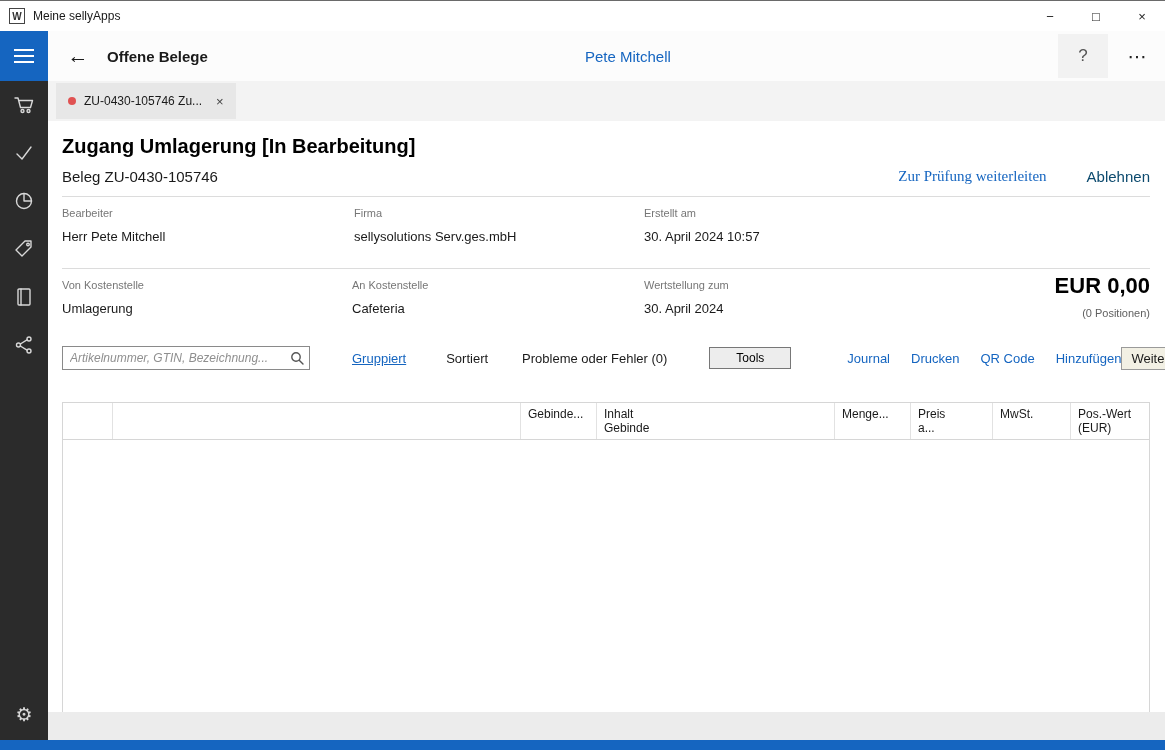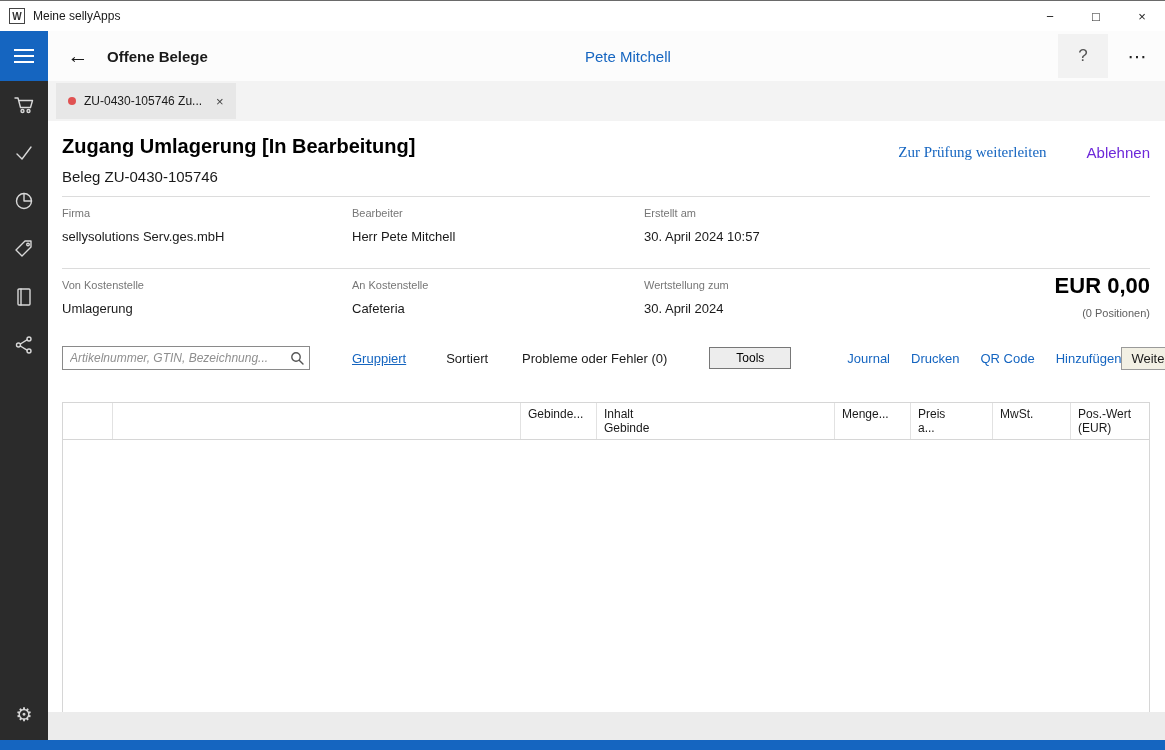--- a/index.html
+++ b/index.html
@@ -34,26 +34,26 @@
   
   .tabstrip { position:absolute; top:80px; left:48px; right:0; height:40px; background:#f3f3f3; display:flex; align-items:center; }
   .tab { height:36px; display:flex; align-items:center; background:#e7e7e7; padding:0 12px; margin-left:8px; }
   .tab-dot { width:8px; height:8px; border-radius:50%; background:#e05252; margin-right:8px; flex:none; }
   .tab-label { font-size:12px; }
   .tab-close { margin-left:14px; font-size:13px; color:#444; }
 
   
   .content { position:absolute; top:120px; left:48px; right:0; bottom:38px; background:#fff; padding:14px 15px 0 14px; }
 
-  .doc-header { display:flex; justify-content:space-between; align-items:flex-start;gap:44px; }
+  .doc-header { display:flex; justify-content:space-between; align-items:flex-end;gap:44px; }
   .doc-title { font-size:20px; font-weight:bold; color:#000; }
   .doc-subtitle { font-size:15px; margin-top:10px; }
   .doc-actions { display:flex; gap:40px; font-size:15px; margin-top:9px; white-space:nowrap; }
   .action-link { color:var(--accent,#1565c0); cursor:pointer;font-family:Liberation Serif, serif; }
-  .action-disabled { color:#6d28d9; }
+  .action-disabled { color:#0c4a6e; }
 
   .divider { height:1px; background:#dcdcdc; margin-top:11px; }
 
   .field-row { position:relative; display:flex; padding:10px 0 13px 0; }
   .field { display:flex; flex-direction:column; }
   .field.c1 { width:290px; } .field.c2 { width:292px; } .field.c3 { flex:1; }
   .field-label { font-size:11px; color:#767676; }
   .field-value { font-size:13px; margin-top:10px; }
   .total { position:absolute; right:0; top:4px; text-align:right; }
   .total-amount { font-size:22px; font-weight:bold; color:#000; }
@@ -178,27 +178,27 @@
       </div>
       <div class="doc-actions">
         <span class="action-link">Zur Prüfung weiterleiten</span>
         <span class="action-disabled">Ablehnen</span>
       </div>
     </div>
 
     <div class="divider"></div>
 
     <div class="field-row">
+      <div class="field c2">
+        <span class="field-label">Bearbeiter</span>
+        <span class="field-value">Herr Pete Mitchell</span>
+      </div>
       <div class="field c1">
         <span class="field-label">Firma</span>
         <span class="field-value">sellysolutions Serv.ges.mbH</span>
-      </div>
-      <div class="field c2">
-        <span class="field-label">Bearbeiter</span>
-        <span class="field-value">Herr Pete Mitchell</span>
       </div>
       <div class="field c3">
         <span class="field-label">Erstellt am</span>
         <span class="field-value">30. April 2024 10:57</span>
       </div>
     </div>
 
     <div class="divider"></div>
 
     <div class="field-row">

